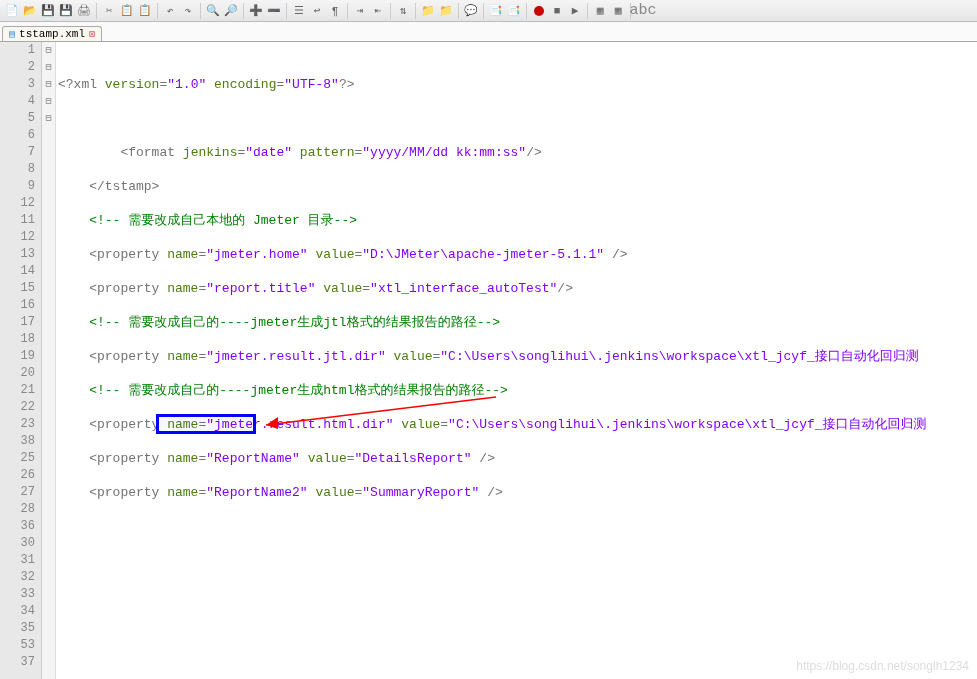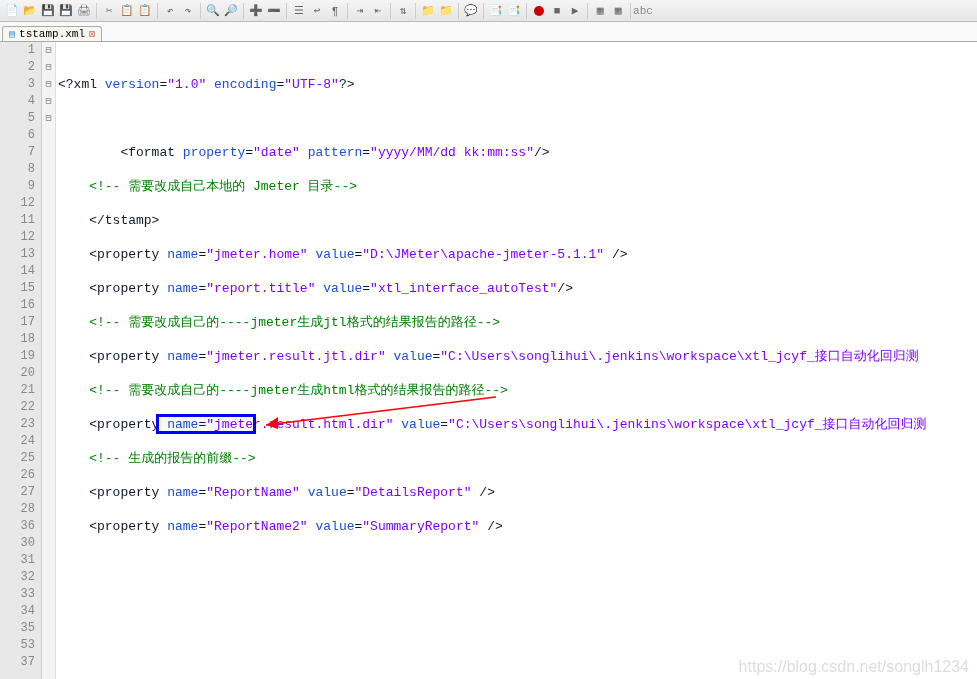--- a/index.html
+++ b/index.html
@@ -79,39 +79,39 @@
   .code {
     flex: 1;
     line-height: 17px;
     white-space: pre;
     background: #fff;
     padding-left: 2px;
     position: relative;
     overflow: hidden;
   }
   .line { height: 17px; } 
-  .t-tag   { color:#0f172a;margin-top:8px; }
-  .t-attr  { color:#1d4ed8; }
+  .t-tag   { color:#737373;margin-top:8px; }
+  .t-attr  { color:#4d7c0f; }
   .t-str   { color:#8000ff; }
   .t-com   { color:#008000; }
   .box-red {
     position: absolute;
     border: 3px solid #0000ff;
     background: rgba(0,0,200,0.03);
     pointer-events: none;
   }
   .arrow {
     position: absolute;
     pointer-events: none;
   }
   .watermark {
     position: absolute;
     bottom: 4px; right: 8px;
     color: #ddd;
-    font-size: 16px;
+    font-size: 12px;
     font-family: Arial, sans-serif;
     pointer-events: none;
   }
   .tb-dot { width:10px;height:10px;border-radius:50%; display:inline-block;}
 </style>
 </head>
 <body>
 
 <div class="toolbar">
   <span class="icon">📄</span>
@@ -152,21 +152,21 @@
   <span class="sep"></span>
   <span class="icon">
       <span class="tb-dot" style="background:#c00"></span>
     </span>
   <span class="icon">■</span>
   <span class="icon">▶</span>
   <span class="sep"></span>
   <span class="icon">▦</span>
   <span class="icon">▦</span>
   <span class="sep"></span>
-  <span class="icon" style="color:#888;font-size:11px">abc</span>
+  <span class="icon" style="color:#888;font-size:15px">abc</span>
 </div>
 
 <div class="tab-bar">
   <div class="tab">
     <span class="file-icon">▤</span>
     <span>tstamp.xml</span>
     <span class="close">⊠</span>
   </div>
 </div>
 
@@ -188,21 +188,21 @@
       <div>14</div>
       <div>15</div>
       <div>16</div>
       <div>17</div>
       <div>18</div>
       <div>19</div>
       <div>20</div>
       <div>21</div>
       <div>22</div>
       <div>23</div>
-      <div>24</div>
+      <div>38</div>
       <div>25</div>
       <div>26</div>
       <div>27</div>
       <div>28</div>
       <div>36</div>
       <div>30</div>
       <div>31</div>
       <div>32</div>
       <div>33</div>
       <div>34</div>
@@ -246,30 +246,29 @@
       <div></div>
       <div></div>
       <div></div>
       <div></div>
       <div></div>
     </div>
   <div class="code" id="code">
 
 <div class="line"><span class="t-tag">&lt;?xml </span><span class="t-attr">version</span><span class="t-tag">=</span><span class="t-str">"1.0"</span><span class="t-attr"> encoding</span><span class="t-tag">=</span><span class="t-str">"UTF-8"</span><span class="t-tag">?&gt;</span></div>
 <div class="line"></div>
-<div class="line"><span class="t-tag">        &lt;format </span><span class="t-attr">property</span><span class="t-tag">=</span><span class="t-str">"date"</span><span class="t-attr"> pattern</span><span class="t-tag">=</span><span class="t-str">"yyyy/MM/dd kk:mm:ss"</span><span class="t-tag">/&gt;</span></div>
+<div class="line"><span class="t-tag">        &lt;format </span><span class="t-attr">jenkins</span><span class="t-tag">=</span><span class="t-str">"date"</span><span class="t-attr"> pattern</span><span class="t-tag">=</span><span class="t-str">"yyyy/MM/dd kk:mm:ss"</span><span class="t-tag">/&gt;</span></div>
+<div class="line"><span class="t-tag">    &lt;/tstamp&gt;</span></div>
 <div class="line"><span class="t-com">    &lt;!-- 需要改成自己本地的 Jmeter 目录--&gt;</span></div>
-<div class="line"><span class="t-tag">    &lt;/tstamp&gt;</span></div>
 <div class="line"><span class="t-tag">    &lt;property </span><span class="t-attr">name</span><span class="t-tag">=</span><span class="t-str">"jmeter.home"</span><span class="t-attr"> value</span><span class="t-tag">=</span><span class="t-str">"D:\JMeter\apache-jmeter-5.1.1"</span><span class="t-tag"> /&gt;</span></div>
 <div class="line"><span class="t-tag">    &lt;property </span><span class="t-attr">name</span><span class="t-tag">=</span><span class="t-str">"report.title"</span><span class="t-attr"> value</span><span class="t-tag">=</span><span class="t-str">"xtl_interface_autoTest"</span><span class="t-tag">/&gt;</span></div>
 <div class="line"><span class="t-com">    &lt;!-- 需要改成自己的----jmeter生成jtl格式的结果报告的路径--&gt;</span></div>
 <div class="line"><span class="t-tag">    &lt;property </span><span class="t-attr">name</span><span class="t-tag">=</span><span class="t-str">"jmeter.result.jtl.dir"</span><span class="t-attr"> value</span><span class="t-tag">=</span><span class="t-str">"C:\Users\songlihui\.jenkins\workspace\xtl_jcyf_接口自动化回归测</span></div>
 <div class="line"><span class="t-com">    &lt;!-- 需要改成自己的----jmeter生成html格式的结果报告的路径--&gt;</span></div>
 <div class="line"><span class="t-tag">    &lt;property </span><span class="t-attr">name</span><span class="t-tag">=</span><span class="t-str">"jmeter.result.html.dir"</span><span class="t-attr"> value</span><span class="t-tag">=</span><span class="t-str">"C:\Users\songlihui\.jenkins\workspace\xtl_jcyf_接口自动化回归测</span></div>
-<div class="line"><span class="t-com">    &lt;!-- 生成的报告的前缀--&gt;</span></div>
 <div class="line"><span class="t-tag">    &lt;property </span><span class="t-attr">name</span><span class="t-tag">=</span><span class="t-str">"ReportName"</span><span class="t-attr"> value</span><span class="t-tag">=</span><span class="t-str">"DetailsReport"</span><span class="t-tag"> /&gt;</span></div>
 <div class="line"><span class="t-tag">    &lt;property </span><span class="t-attr">name</span><span class="t-tag">=</span><span class="t-str">"ReportName2"</span><span class="t-attr"> value</span><span class="t-tag">=</span><span class="t-str">"SummaryReport"</span><span class="t-tag"> /&gt;</span></div>
 
 
 
 
 
 
 
 

